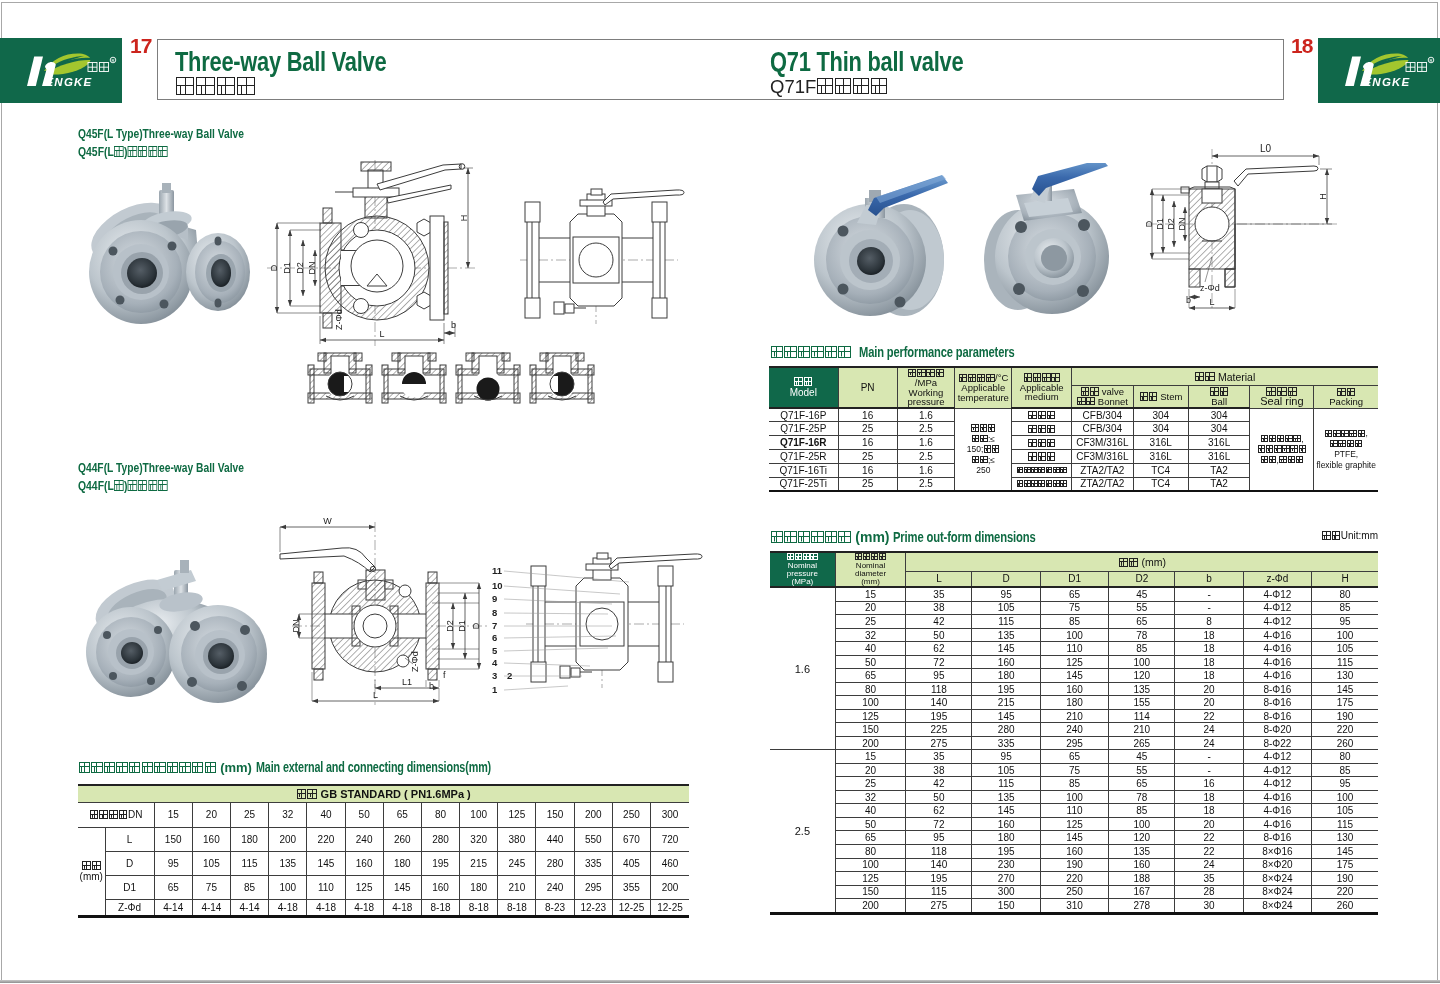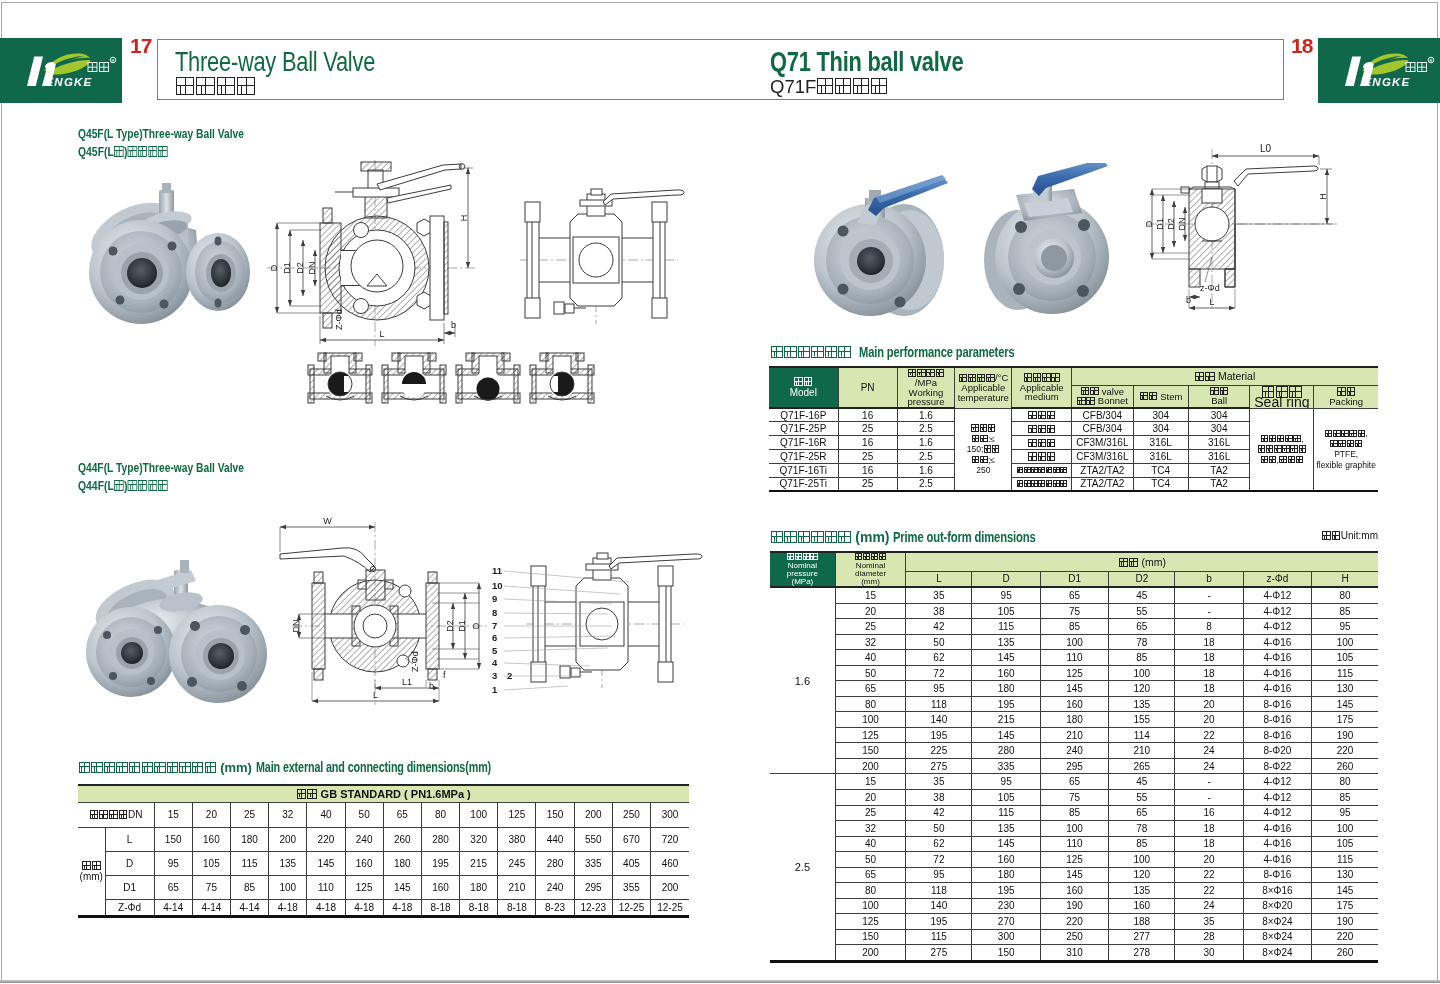--- a/index.html
+++ b/index.html
@@ -51,21 +51,21 @@
 <rect x="99.5" y="24.5" width="9" height="9"></rect>
         <line x1="99.5" y1="29.2" x2="108.5" y2="29.2"></line>
         <line x1="103.9" y1="24.5" x2="103.9" y2="33.5"></line>
 <circle cx="113" cy="22" r="2.8"></circle>
 </g>
 <text x="111.4" y="24.2" fill="#fff" font-size="4.2" font-family="Liberation Sans">R</text>
 </svg></div>
 <div class="abs" style="left:130px;top:34px;font-size:21px;font-weight:bold;color:#cc241d;letter-spacing:-1px">17</div>
 <div class="abs" style="left:1291px;top:34px;font-size:21px;font-weight:bold;color:#cc241d;letter-spacing:-1px">18</div>
 <div class="abs" style="left:157px;top:39px;width:1125px;height:59px;border:1px solid #7d7d7d;background:#fff"></div>
-<div class="abs" style="left:175px;top:46px;font-size:28px;font-weight:normal;color:#0e6a42;white-space:nowrap"><span style="display:inline-block;transform:scaleX(.78);transform-origin:0 0;letter-spacing:-.3px">Three-way Ball Valve</span></div>
+<div class="abs" style="left:175px;top:46px;font-size:28px;font-weight:bold;color:#0e6a42;white-space:nowrap"><span style="display:inline-block;transform:scaleX(.78);transform-origin:0 0;letter-spacing:-.3px">Three-way Ball Valve</span></div>
 <div class="abs" style="left:175px;top:75px;font-size:21px;color:#222;font-weight:bold"><i class="g"></i><i class="g"></i><i class="g"></i><i class="g"></i></div>
 <div class="abs" style="left:770px;top:46px;font-size:28px;font-weight:bold;color:#0e6a42;white-space:nowrap"><span style="display:inline-block;transform:scaleX(.78);transform-origin:0 0;letter-spacing:-.3px">Q71 Thin ball valve</span></div>
 <div class="abs" style="left:770px;top:76px;font-size:18.5px;color:#222">Q71F<i class="g"></i><i class="g"></i><i class="g"></i><i class="g"></i></div>
 <div class="abs" style="left:78px;top:127px;font-size:12.5px;font-weight:bold;color:#0e6a42;white-space:nowrap"><span style="display:inline-block;transform:scaleX(.82);transform-origin:0 0">Q45F(L Type)Three-way Ball Valve</span></div>
 <div class="abs" style="left:78px;top:144px;font-size:13px;font-weight:bold;color:#0e6a42;white-space:nowrap"><span style="display:inline-block;transform:scaleX(.8);transform-origin:0 50%">Q45F(L<i class="gg"></i>)<i class="gg"></i><i class="gg"></i><i class="gg"></i><i class="gg"></i></span></div>
 <div class="abs" style="left:78px;top:461px;font-size:12.5px;font-weight:bold;color:#0e6a42;white-space:nowrap"><span style="display:inline-block;transform:scaleX(.82);transform-origin:0 0">Q44F(L Type)Three-way Ball Valve</span></div>
 <div class="abs" style="left:78px;top:478px;font-size:13px;font-weight:bold;color:#0e6a42;white-space:nowrap"><span style="display:inline-block;transform:scaleX(.8);transform-origin:0 50%">Q44F(L<i class="gg"></i>)<i class="gg"></i><i class="gg"></i><i class="gg"></i><i class="gg"></i></span></div>
 <div class="abs" style="left:78px;top:758px;font-size:13px;font-weight:bold;color:#0e6a42;white-space:nowrap"><i class="gg"></i><i class="gg"></i><i class="gg"></i><i class="gg"></i><i class="gg"></i><i class="gg"></i><i class="gg"></i><i class="gg"></i><i class="gg"></i><i class="gg"></i><i class="gg"></i>&nbsp;(mm)&nbsp;<span style="display:inline-block;transform:scaleX(.72);transform-origin:0 50%;font-size:15px;letter-spacing:-.2px">Main external and connecting dimensions(mm)</span></div>
 <div class="abs" style="left:770px;top:343px;font-size:14px;font-weight:bold;color:#0e6a42;white-space:nowrap"><i class="gg"></i><i class="gg"></i><i class="gg"></i><i class="gg"></i><i class="gg"></i><i class="gg"></i>&nbsp;&nbsp;<span style="display:inline-block;transform:scaleX(.72);transform-origin:0 50%;font-size:15.5px;letter-spacing:-.2px">Main performance parameters</span></div>
 <div class="abs" style="left:770px;top:528px;font-size:14px;font-weight:bold;color:#0e6a42;white-space:nowrap"><i class="gg"></i><i class="gg"></i><i class="gg"></i><i class="gg"></i><i class="gg"></i><i class="gg"></i>&nbsp;(mm)&nbsp;<span style="display:inline-block;transform:scaleX(.75);transform-origin:0 50%;font-size:15px;letter-spacing:-.2px">Prime out-form dimensions</span></div>
@@ -201,21 +201,21 @@
         <td rowspan="2" style="background:#d8e7b2;border-top:2px solid #222">PN</td>
         <td rowspan="2" style="background:#d8e7b2;border-top:2px solid #222;font-size:9.5px;line-height:9.8px"><i class="g"></i><i class="g"></i><i class="g"></i><i class="g"></i>/MPa<br>Working<br>pressure</td>
         <td rowspan="2" style="background:#d8e7b2;border-top:2px solid #222;font-size:9.5px;line-height:9.8px"><i class="g"></i><i class="g"></i><i class="g"></i><i class="g"></i>/°C<br>Applicable<br>temperature</td>
         <td rowspan="2" style="background:#d8e7b2;border-top:2px solid #222;font-size:9.5px;line-height:9.8px"><i class="g"></i><i class="g"></i><i class="g"></i><i class="g"></i><br>Applicable<br>medium</td>
         <td colspan="5" style="background:#d8e7b2;border-top:2px solid #222;border-right:none;font-size:10.5px"><i class="g"></i><i class="g"></i> Material</td>
       </tr>
       <tr style="height:20px">
         <td style="background:#d8e7b2;font-size:9.5px;line-height:9.8px"><i class="g"></i><i class="g"></i> valve<br><i class="g"></i><i class="g"></i> Bonnet</td>
         <td style="background:#d8e7b2;font-size:9.5px;line-height:9.8px"><i class="g"></i><i class="g"></i> Stem</td>
         <td style="background:#d8e7b2;font-size:9.5px;line-height:9.8px"><i class="g"></i><i class="g"></i><br>Ball</td>
-        <td style="background:#d8e7b2;font-size:14px;line-height:9.8px"><i class="g"></i><i class="g"></i><i class="g"></i><br>Seal ring</td>
+        <td style="background:#d8e7b2;font-size:11px;line-height:9.8px"><i class="g"></i><i class="g"></i><i class="g"></i><br>Seal ring</td>
         <td style="background:#d8e7b2;border-right:none;font-size:9.5px;line-height:9.8px"><i class="g"></i><i class="g"></i><br>Packing</td>
       </tr>
       <tr style="height:13.8px">
         <td style="border-left:none;border-top:2px solid #222;">Q71F-16P</td>
         <td style="border-top:2px solid #222;">16</td>
         <td style="border-top:2px solid #222;">1.6</td>
         <td rowspan="6" style="font-size:8.5px;line-height:10.5px;white-space:nowrap"><i class="g"></i><i class="g"></i><i class="g"></i><br><i class="g"></i><i class="g"></i>:≤<br>150;<i class="g"></i><i class="g"></i><br><i class="g"></i><i class="g"></i>;≤<br>250</td>
         <td style="border-top:2px solid #222;font-size:9.5px;white-space:nowrap"><i class="g"></i><i class="g"></i><i class="g"></i></td>
         <td style="border-top:2px solid #222;">CFB/304</td>
         <td style="border-top:2px solid #222;">304</td>
@@ -226,21 +226,21 @@
       <tr style="height:13.8px">
         <td style="border-left:none;">Q71F-25P</td>
         <td style="">25</td>
         <td style="">2.5</td>
         <td style="font-size:9.5px;white-space:nowrap"><i class="g"></i><i class="g"></i><i class="g"></i></td>
         <td style="">CFB/304</td>
         <td style="">304</td>
         <td style="">304</td>
       </tr>
       <tr style="height:13.8px">
-        <td style="border-left:none;">Q71F-16R</td>
+        <td style="border-left:none;font-weight:bold;">Q71F-16R</td>
         <td style="">16</td>
         <td style="">1.6</td>
         <td style="font-size:9.5px;white-space:nowrap"><i class="g"></i><i class="g"></i><i class="g"></i></td>
         <td style="">CF3M/316L</td>
         <td style="">316L</td>
         <td style="">316L</td>
       </tr>
       <tr style="height:13.8px">
         <td style="border-left:none;">Q71F-25R</td>
         <td style="">25</td>
@@ -263,21 +263,21 @@
         <td style="border-left:none;border-bottom:2.5px solid #111;">Q71F-25Ti</td>
         <td style="border-bottom:2.5px solid #111;">25</td>
         <td style="border-bottom:2.5px solid #111;">2.5</td>
         <td style="border-bottom:2.5px solid #111;font-size:7.5px;white-space:nowrap"><i class="g"></i><i class="g"></i><i class="g"></i><i class="g"></i><i class="g"></i><i class="g"></i><i class="g"></i></td>
         <td style="border-bottom:2.5px solid #111;">ZTA2/TA2</td>
         <td style="border-bottom:2.5px solid #111;">TC4</td>
         <td style="border-bottom:2.5px solid #111;">TA2</td>
       </tr>
     </tbody>
   </table>
-<table class="t3" style="position:absolute;left:770px;top:551px;width:608px;height:412px">
+<table class="t3" style="position:absolute;left:770px;top:551px;width:608px;height:364px">
     <colgroup>
       <col style="width:65.2px">
       <col style="width:70.6px">
       <col style="width:66.1px">
       <col style="width:68.4px">
       <col style="width:68.3px">
       <col style="width:66.2px">
       <col style="width:68.3px">
       <col style="width:68.3px">
       <col style="width:66.3px">
@@ -517,21 +517,21 @@
         <td style="">188</td>
         <td style="">35</td>
         <td style="">8×Φ24</td>
         <td style="border-right:none;">190</td>
       </tr>
       <tr>
         <td style="">150</td>
         <td style="">115</td>
         <td style="">300</td>
         <td style="">250</td>
-        <td style="">277</td>
+        <td style="">167</td>
         <td style="">28</td>
         <td style="">8×Φ24</td>
         <td style="border-right:none;">220</td>
       </tr>
       <tr>
         <td style="border-bottom:3px solid #111;">200</td>
         <td style="border-bottom:3px solid #111;">275</td>
         <td style="border-bottom:3px solid #111;">150</td>
         <td style="border-bottom:3px solid #111;">310</td>
         <td style="border-bottom:3px solid #111;">278</td>

